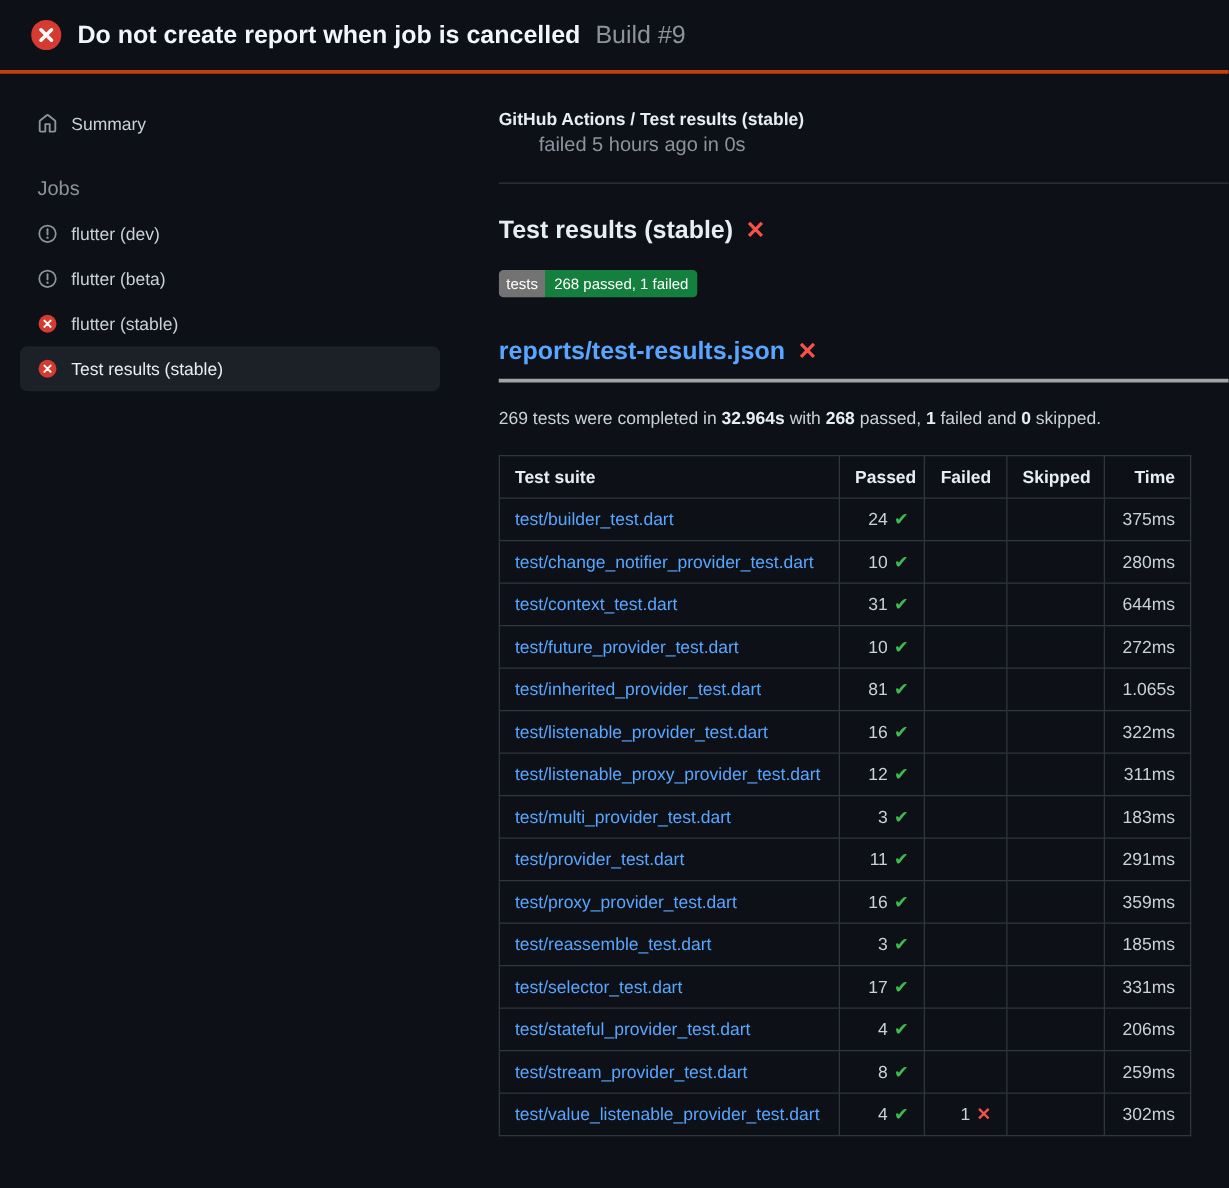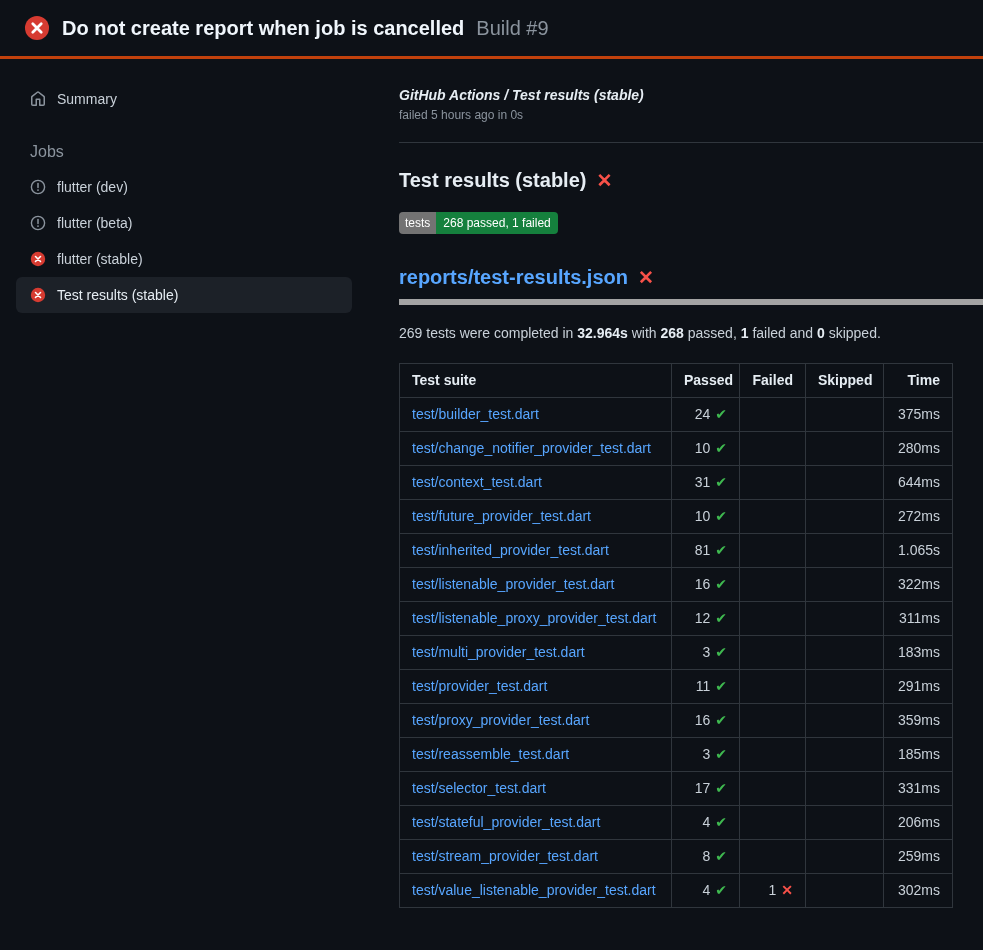--- a/index.html
+++ b/index.html
@@ -64,26 +64,26 @@
   
   main {
     flex: 1;
     padding: 28px 0 0 39px;
     min-width: 0;
   }
   .breadcrumb {
     font-weight: 700;
     color: #e6edf3;
     font-size: 14px;
-    font-style: italic;
   }
   .run-subtitle {
     color: #8b949e;
-    font-size: 12px;
+    font-size: 16px;
     margin-top: 5px;
+    margin-left: 32px;
   }
   hr.divider {
     border: 0;
     border-top: 1px solid #30363d;
     margin: 20px 0 0 0;
   }
   .section-title {
     display: flex;
     align-items: center;
     gap: 10px;
@@ -111,21 +111,21 @@
   .badge-label { background: #737373; color: #ffffff; padding: 5px 6px; }
   .badge-value { background: #15803d; color: #ffffff; padding: 5px 7px; }
 
   
   .report-heading {
     display: flex;
     align-items: center;
     gap: 10px;
     margin: 32px 0 0 0;
     padding-bottom: 10px;
-    border-bottom: 6px solid #a3a3a3;
+    border-bottom: 3px solid #a3a3a3;
     font-size: 20px;
     font-weight: 700;
   }
   .report-heading a { color: #58a6ff; }
 
   .run-summary { margin: 20px 0 22px 0; font-size: 14px; color: #c9d1d9; }
   .run-summary strong { color: #e6edf3; font-weight: 700; }
 
   
   table.results {

